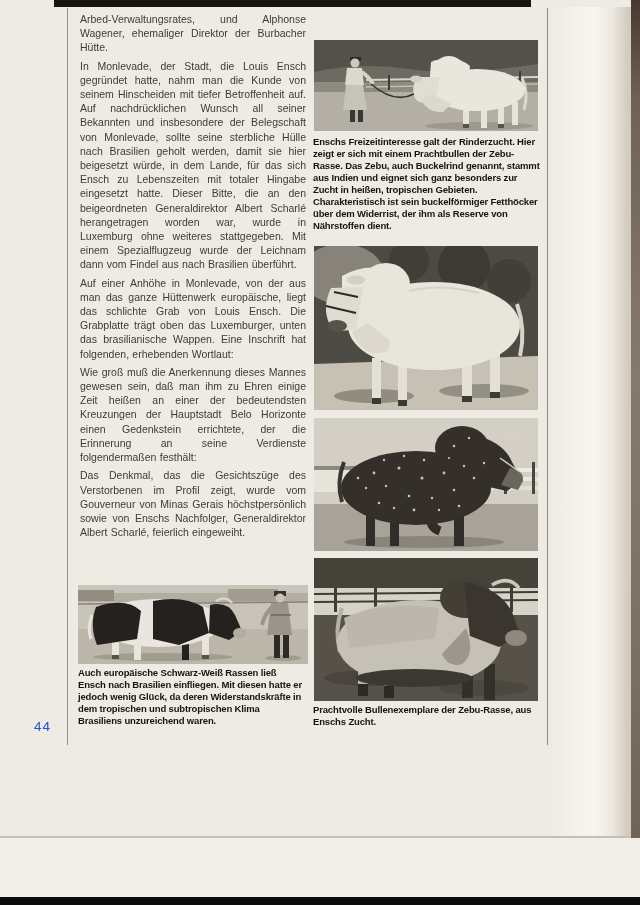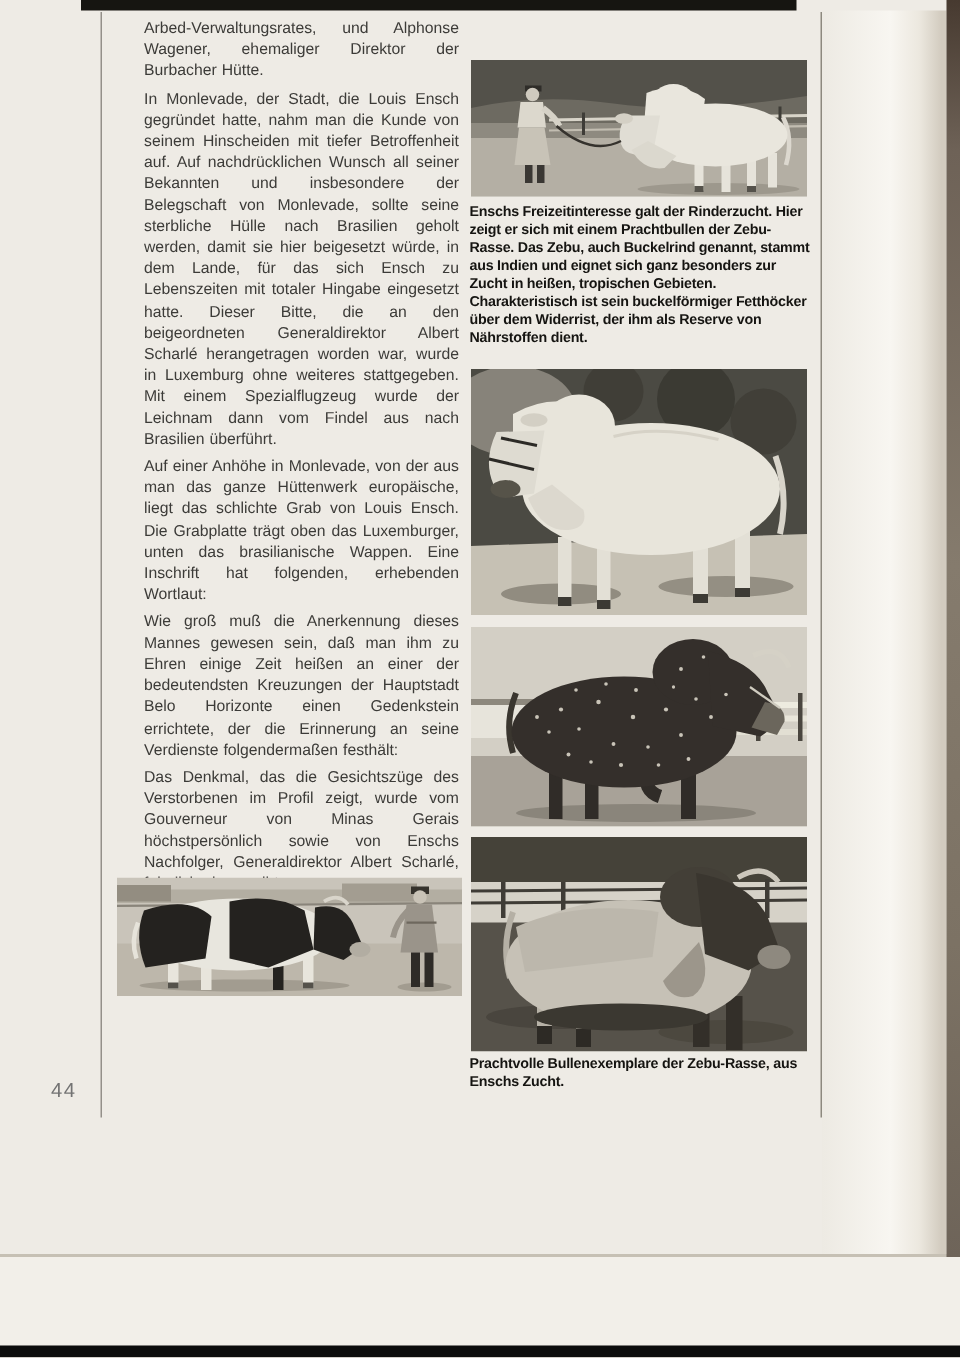--- a/index.html
+++ b/index.html
@@ -10,25 +10,25 @@
   .right-strip{position:absolute;left:631px;top:0;width:9px;height:838px;
         background:linear-gradient(180deg,#473a30 0%,#6e6257 12%,#857b6d 45%,#7c7264 75%,#6e6459 100%);}
   .bottom-bar{position:absolute;left:0;top:897px;width:640px;height:8px;background:#0c0c0c;}
   .below-fold{position:absolute;left:0;top:838px;width:640px;height:59px;background:#f2efe9;}
   .fold-line{position:absolute;left:0;top:836px;width:640px;height:2px;background:#c6c0b4;}
   .margin-grad{position:absolute;left:548px;top:7px;width:83px;height:830px;
         background:linear-gradient(90deg,#edeae3 0%,#f8f6f1 55%,#ece8df 78%,#d2cbbf 96%);}
   .rule{position:absolute;top:8px;width:1px;height:737px;background:#94908a;}
   .rule-left{left:67px;}
   .rule-right{left:547px;background:#8d897f;}
-  .page-number{position:absolute;left:34px;top:719px;font-size:13.5px;color:#737373;
+  .page-number{position:absolute;left:34px;top:719px;font-size:13.5px;color:#1d4ed8;
         letter-spacing:1px;}
   
   .article{position:absolute;left:80px;top:12px;width:226px;color:#3c3b38;}
-  .article p{margin:0 0 4px 16px;font-size:10.5px;line-height:14.2px;text-align:justify;
+  .article p{margin:0 0 4px 0;font-size:10.5px;line-height:14.2px;text-align:justify;
         word-spacing:0.4px;}
   
   .caption{position:absolute;font-weight:bold;font-size:9.5px;line-height:12px;
         color:#151411;letter-spacing:-0.15px;}
   .cap1{left:313px;top:136px;width:227px;}
   .cap2{left:313px;top:704px;width:227px;}
   .cap3{left:78px;top:667px;width:224px;}
   
   .photo{position:absolute;display:block;}
   .ph1{left:314px;top:40px;}
@@ -231,14 +231,15 @@
     <path d="M138,16 q10,-6 16,2" stroke="#d9d5cb" stroke-width="2.5" fill="none"></path>
     <rect x="196" y="6" width="12" height="5" fill="#35322c"></rect>
     <circle cx="202" cy="13" r="4.5" fill="#c9c3b7"></circle>
     <path d="M193,18 h17 l4,32 h-25 Z" fill="#9a948a"></path>
     <line x1="193" y1="30" x2="213" y2="30" stroke="#6e685e" stroke-width="1.5"></line>
     <rect x="196" y="50" width="6" height="23" fill="#2e2b27"></rect>
     <rect x="205" y="50" width="6" height="23" fill="#2e2b27"></rect>
     <path d="M194,22 q-8,8 -10,18" stroke="#9a948a" stroke-width="4" fill="none"></path>
   </svg>
 
+  <div class="caption cap3">Auch europäische Schwarz-Weiß Rassen ließ Ensch nach Brasilien einfliegen. Mit diesen hatte er jedoch wenig Glück, da deren Widerstandskräfte in dem tropischen und subtropischen Klima Brasiliens unzureichend waren.</div>
 
 </div>
 
 </body></html>

